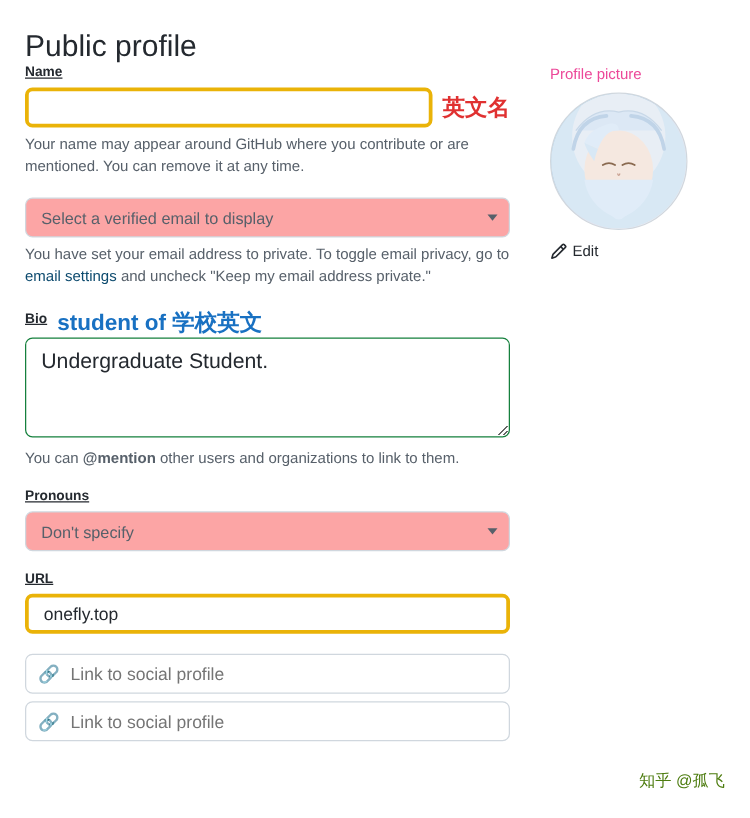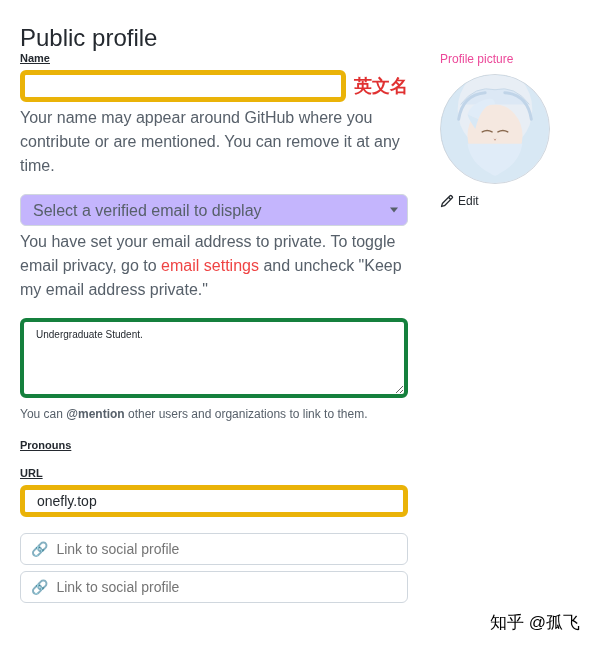--- a/index.html
+++ b/index.html
@@ -35,51 +35,51 @@
       display: block;
       font-weight: 600;
       font-size: 11px;
       margin-bottom: 6px;
       color: #24292f;
       text-decoration: underline;
     }
     input[type="text"] {
       width: 100%;
       padding: 5px 12px;
-      border: 5px solid #eab308;
+      border: 3px solid #eab308;
       border-radius: 6px;
       font-size: 14px;
       color: #24292f;
       background: #ffffff;
       height: 32px;
       outline: none;
     }
     .hint-text {
-      font-size: 16px;
+      font-size: 12px;
       color: #57606a;
       margin-top: 4px;
       line-height: 1.5;
     }
     .hint-text a {
-      color: #ef4444;
+      color: #0c4a6e;
       text-decoration: none;
     }
     .select-wrapper {
       position: relative;
       display: inline-block;
       width: 100%;
     }
     select {
       width: 100%;
       padding: 5px 12px;
       border: 1px solid #d0d7de;
       border-radius: 6px;
-      font-size: 16px;
-      color: #57606a;
-      background: #c4b5fd;
+      font-size: 13px;
+      color: #57606a;
+      background: #fca5a5;
       height: 32px;
       appearance: none;
       -webkit-appearance: none;
       outline: none;
       cursor: pointer;
       padding-right: 28px;
     }
     .select-wrapper::after {
       content: '';
       position: absolute;
@@ -89,23 +89,23 @@
       width: 0;
       height: 0;
       border-left: 4px solid transparent;
       border-right: 4px solid transparent;
       border-top: 5px solid #57606a;
       pointer-events: none;
     }
     textarea {
       width: 100%;
       padding: 5px 12px;
-      border: 4px solid #15803d;
+      border: 1px solid #15803d;
       border-radius: 6px;
-      font-size: 10px;
+      font-size: 17px;
       color: #24292f;
       background: #ffffff;
       resize: vertical;
       min-height: 80px;
       outline: none;
       line-height: 1.5;
       font-family: inherit;
     }
     .annotation-red {
       color: #e03131;
@@ -195,22 +195,22 @@
       font-size: 12px;
       color: #57606a;
     }
     .mention-text strong {
       font-weight: 600;
     }
     .watermark {
       position: fixed;
       bottom: 20px;
       right: 20px;
-      font-size: 17px;
-      color: #000000;
+      font-size: 13px;
+      color: #4d7c0f;
       font-weight: 500;
     }
   </style>
 </head>
 <body>
 
 <h1>Public profile</h1>
 
 <div class="layout">
   <div class="main-form">
@@ -231,30 +231,42 @@
         </select>
       </div>
       <div class="hint-text">
         <span>You have set your email address to private. To toggle email privacy, go to</span>
         <a href="#">email settings</a>
         <span>and uncheck "Keep my email address private."</span>
       </div>
     </div>
 
     <div class="field-group">
+      <div class="bio-label-row">
+        <label>Bio</label>
+        <span class="annotation-blue">student of 学校英文</span>
+      </div>
       <textarea style="">Undergraduate Student.</textarea>
       <div class="hint-text mention-text">
         <span>You can</span>
         <strong>@mention</strong>
         <span>other users and organizations to link to them.</span>
       </div>
     </div>
 
     <div class="field-group">
       <label>Pronouns</label>
+      <div class="select-wrapper">
+        <select>
+          <option>Don't specify</option>
+          <option>they/them</option>
+          <option>she/her</option>
+          <option>he/him</option>
+        </select>
+      </div>
     </div>
 
     <div class="field-group">
       <label>URL</label>
       <input type="text" value="onefly.top" style="">
     </div>
 
     <div class="field-group">
       <div class="social-input-wrapper">
         <span class="link-icon">🔗</span>

